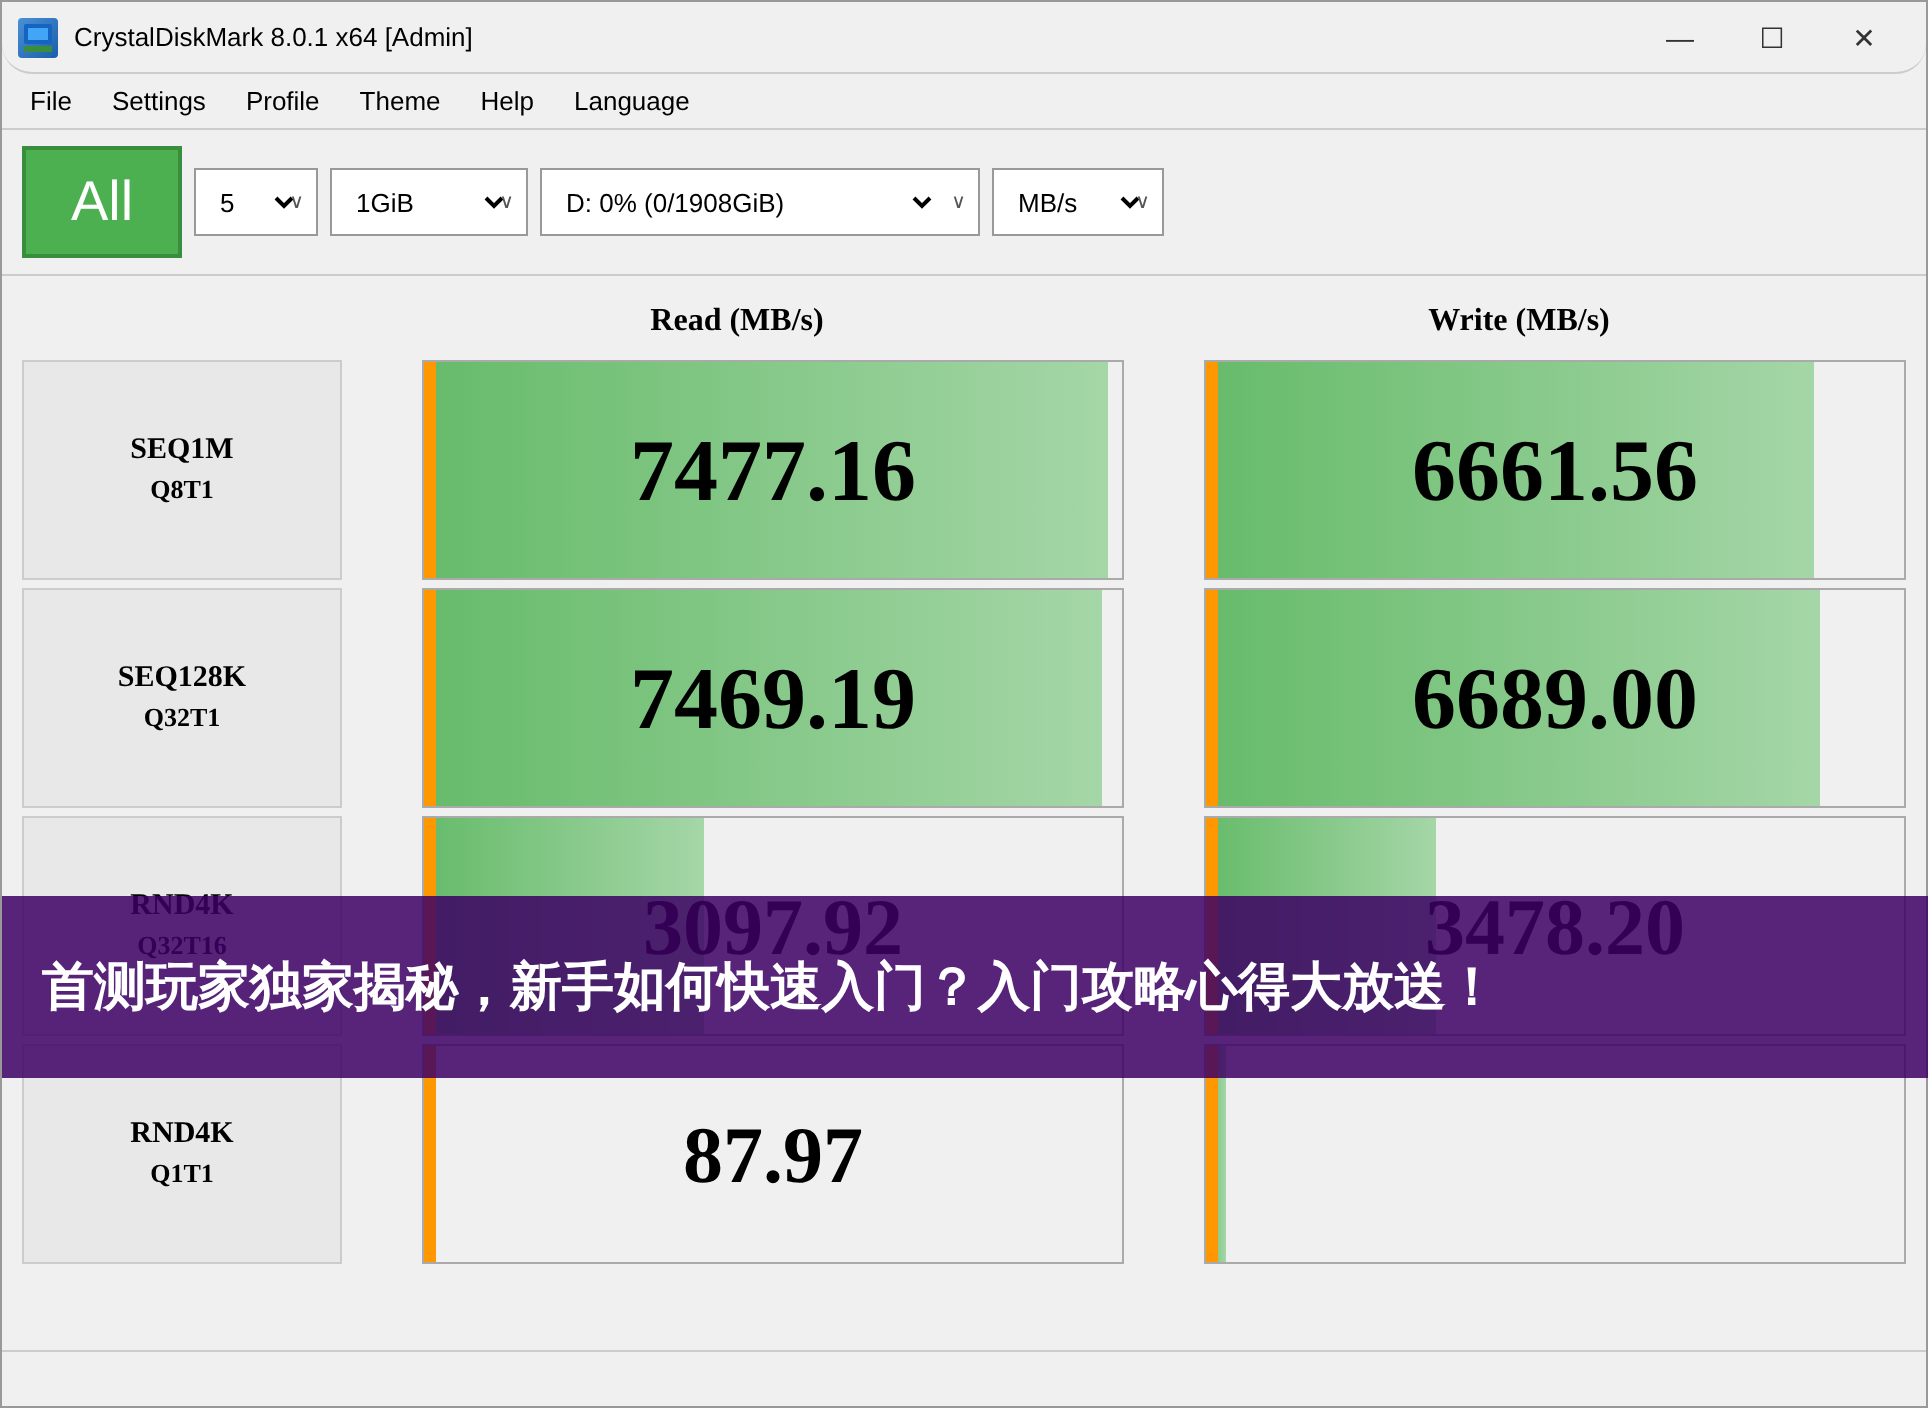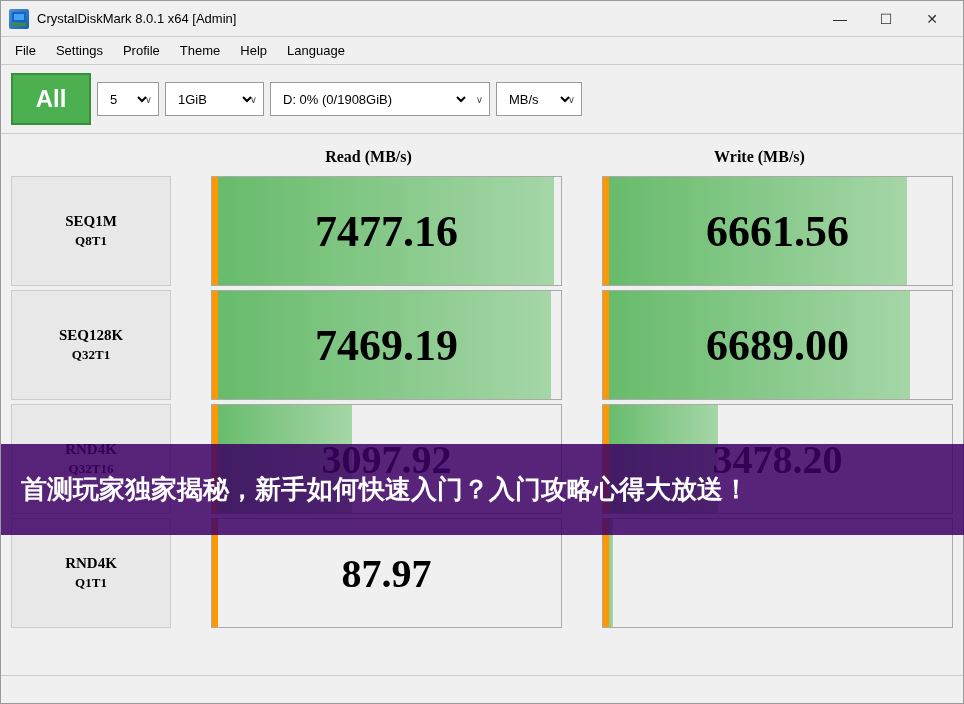--- a/index.html
+++ b/index.html
@@ -22,20 +22,21 @@
 
     
     .title-bar {
       background: #f0f0f0;
       height: 36px;
       display: flex;
       align-items: center;
       padding: 0 8px;
       border-bottom: 1px solid #ccc;
       user-select: none;
+      border-radius: 15px;
     }
     .title-bar-icon {
       width: 20px;
       height: 20px;
       margin-right: 8px;
       background: linear-gradient(135deg, #4a90d9, #1a5fa8);
       border-radius: 2px;
       display: flex;
       align-items: center;
       justify-content: center;
@@ -86,22 +87,22 @@
       padding: 8px 10px;
       display: flex;
       align-items: center;
       gap: 6px;
       background: #f0f0f0;
       border-bottom: 1px solid #ccc;
     }
     .btn-all {
       background: #4caf50;
       color: white;
-      font-size: 24px;
-      font-weight: bold;
+      font-size: 28px;
+      font-weight: normal;
       border: 2px solid #388e3c;
       padding: 10px 22px;
       cursor: pointer;
       min-width: 80px;
     }
     .chevron {
       font-size: 10px;
       color: #555;
     }
     .select-wrapper {

